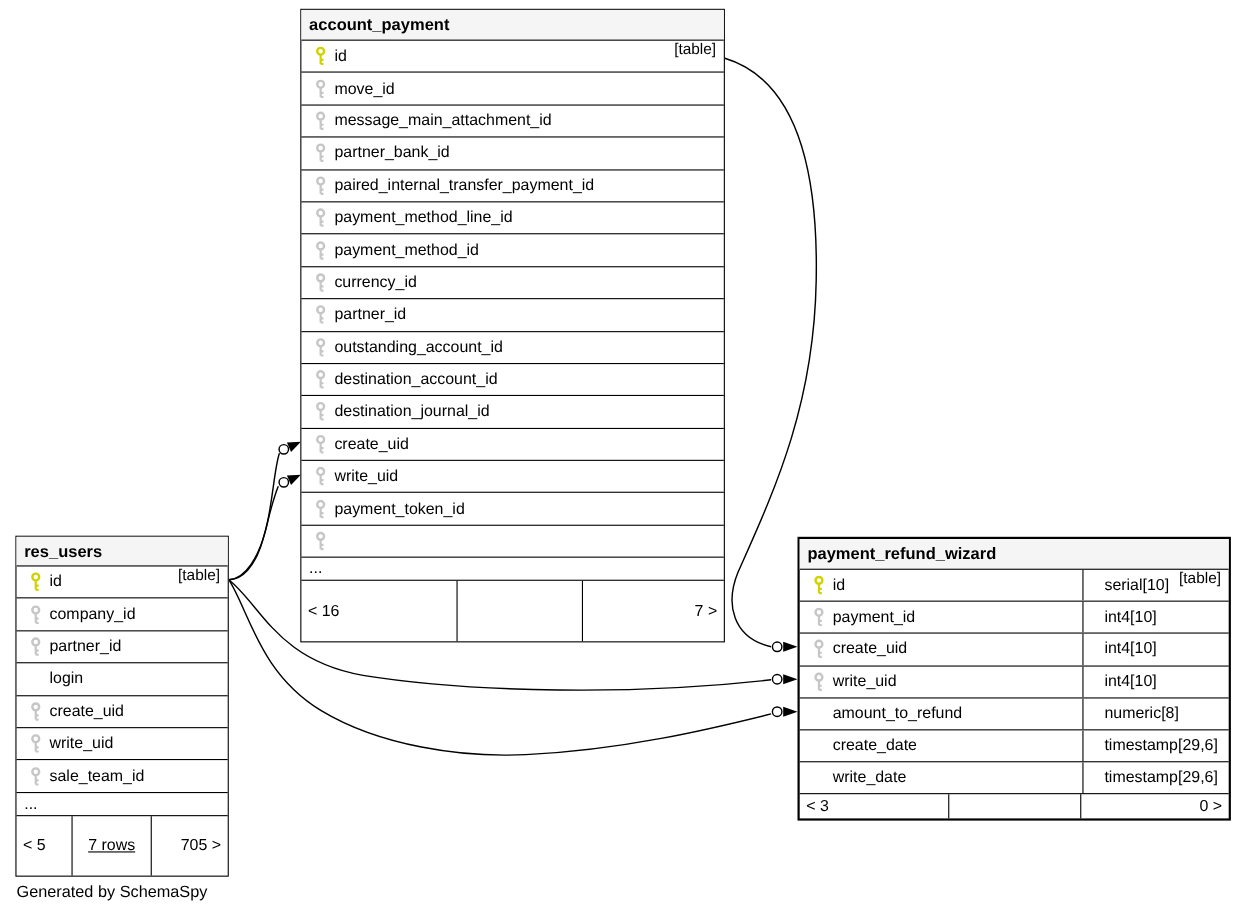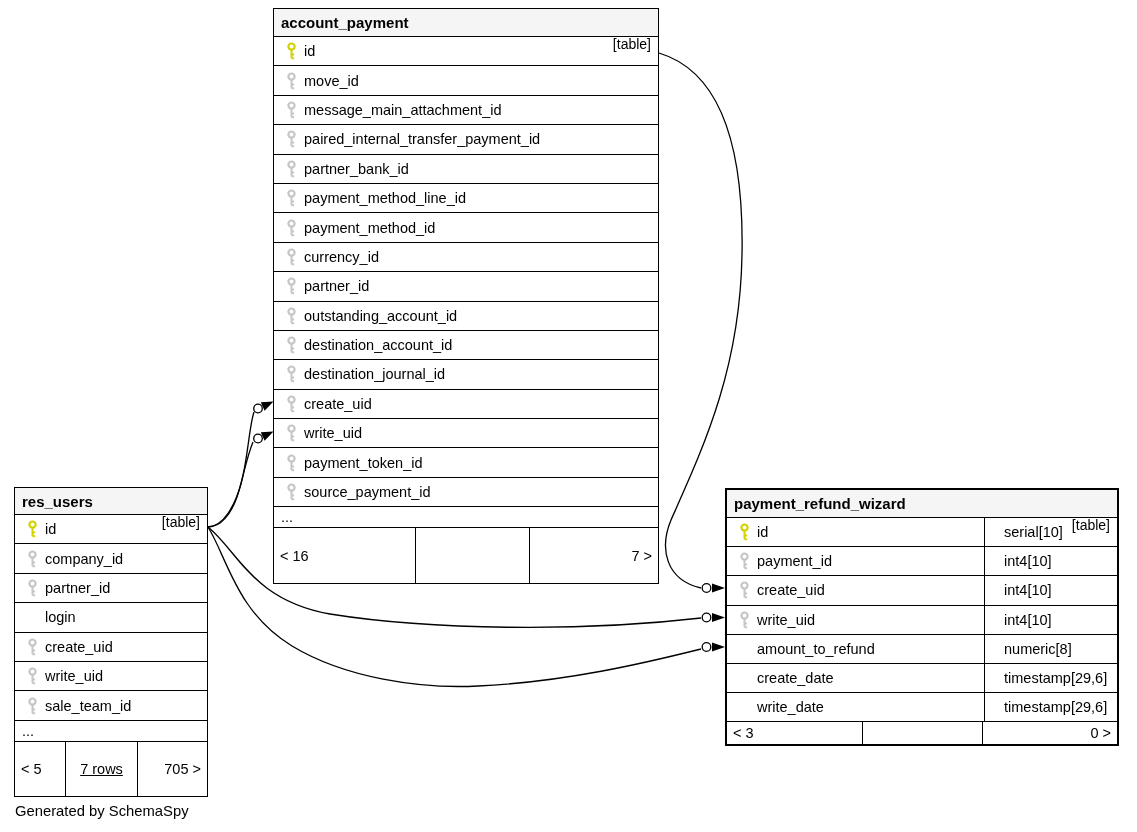--- a/index.html
+++ b/index.html
@@ -117,38 +117,38 @@
         </span>
         <span class="col-name">message_main_attachment_id</span>
       </div>
       <div class="row">
         <span class="key-slot">
           <svg width="11" height="18" viewBox="0 0 11 18">
             <circle cx="5.5" cy="4.6" r="3.1" fill="none" stroke="#c6c6c6" stroke-width="2.2"></circle>
             <path d="M5.5 7.7 L5.5 16.2 M5.5 12.4 L8.1 12.4 M5.5 16.2 L8.1 16.2" stroke="#c6c6c6" stroke-width="2" fill="none"></path>
           </svg>
         </span>
+        <span class="col-name">partner_bank_id</span>
+      </div>
+      <div class="row">
+        <span class="key-slot">
+          <svg width="11" height="18" viewBox="0 0 11 18">
+            <circle cx="5.5" cy="4.6" r="3.1" fill="none" stroke="#c6c6c6" stroke-width="2.2"></circle>
+            <path d="M5.5 7.7 L5.5 16.2 M5.5 12.4 L8.1 12.4 M5.5 16.2 L8.1 16.2" stroke="#c6c6c6" stroke-width="2" fill="none"></path>
+          </svg>
+        </span>
         <span class="col-name">paired_internal_transfer_payment_id</span>
       </div>
       <div class="row">
         <span class="key-slot">
           <svg width="11" height="18" viewBox="0 0 11 18">
             <circle cx="5.5" cy="4.6" r="3.1" fill="none" stroke="#c6c6c6" stroke-width="2.2"></circle>
             <path d="M5.5 7.7 L5.5 16.2 M5.5 12.4 L8.1 12.4 M5.5 16.2 L8.1 16.2" stroke="#c6c6c6" stroke-width="2" fill="none"></path>
           </svg>
         </span>
-        <span class="col-name">partner_bank_id</span>
-      </div>
-      <div class="row">
-        <span class="key-slot">
-          <svg width="11" height="18" viewBox="0 0 11 18">
-            <circle cx="5.5" cy="4.6" r="3.1" fill="none" stroke="#c6c6c6" stroke-width="2.2"></circle>
-            <path d="M5.5 7.7 L5.5 16.2 M5.5 12.4 L8.1 12.4 M5.5 16.2 L8.1 16.2" stroke="#c6c6c6" stroke-width="2" fill="none"></path>
-          </svg>
-        </span>
         <span class="col-name">payment_method_line_id</span>
       </div>
       <div class="row">
         <span class="key-slot">
           <svg width="11" height="18" viewBox="0 0 11 18">
             <circle cx="5.5" cy="4.6" r="3.1" fill="none" stroke="#c6c6c6" stroke-width="2.2"></circle>
             <path d="M5.5 7.7 L5.5 16.2 M5.5 12.4 L8.1 12.4 M5.5 16.2 L8.1 16.2" stroke="#c6c6c6" stroke-width="2" fill="none"></path>
           </svg>
         </span>
         <span class="col-name">payment_method_id</span>
@@ -225,21 +225,20 @@
         </span>
         <span class="col-name">payment_token_id</span>
       </div>
       <div class="row">
         <span class="key-slot">
           <svg width="11" height="18" viewBox="0 0 11 18">
             <circle cx="5.5" cy="4.6" r="3.1" fill="none" stroke="#c6c6c6" stroke-width="2.2"></circle>
             <path d="M5.5 7.7 L5.5 16.2 M5.5 12.4 L8.1 12.4 M5.5 16.2 L8.1 16.2" stroke="#c6c6c6" stroke-width="2" fill="none"></path>
           </svg>
         </span>
-        <span class="col-name">source_payment_id</span>
       </div>
       <div class="row row-ellipsis">
         <span>...</span>
       </div>
     </div>
     <div class="tbl-footer">
       <div class="fcell fcell-left">&lt; 16</div>
       <div class="fcell fcell-center"></div>
       <div class="fcell fcell-right">7 &gt;</div>
     </div>

